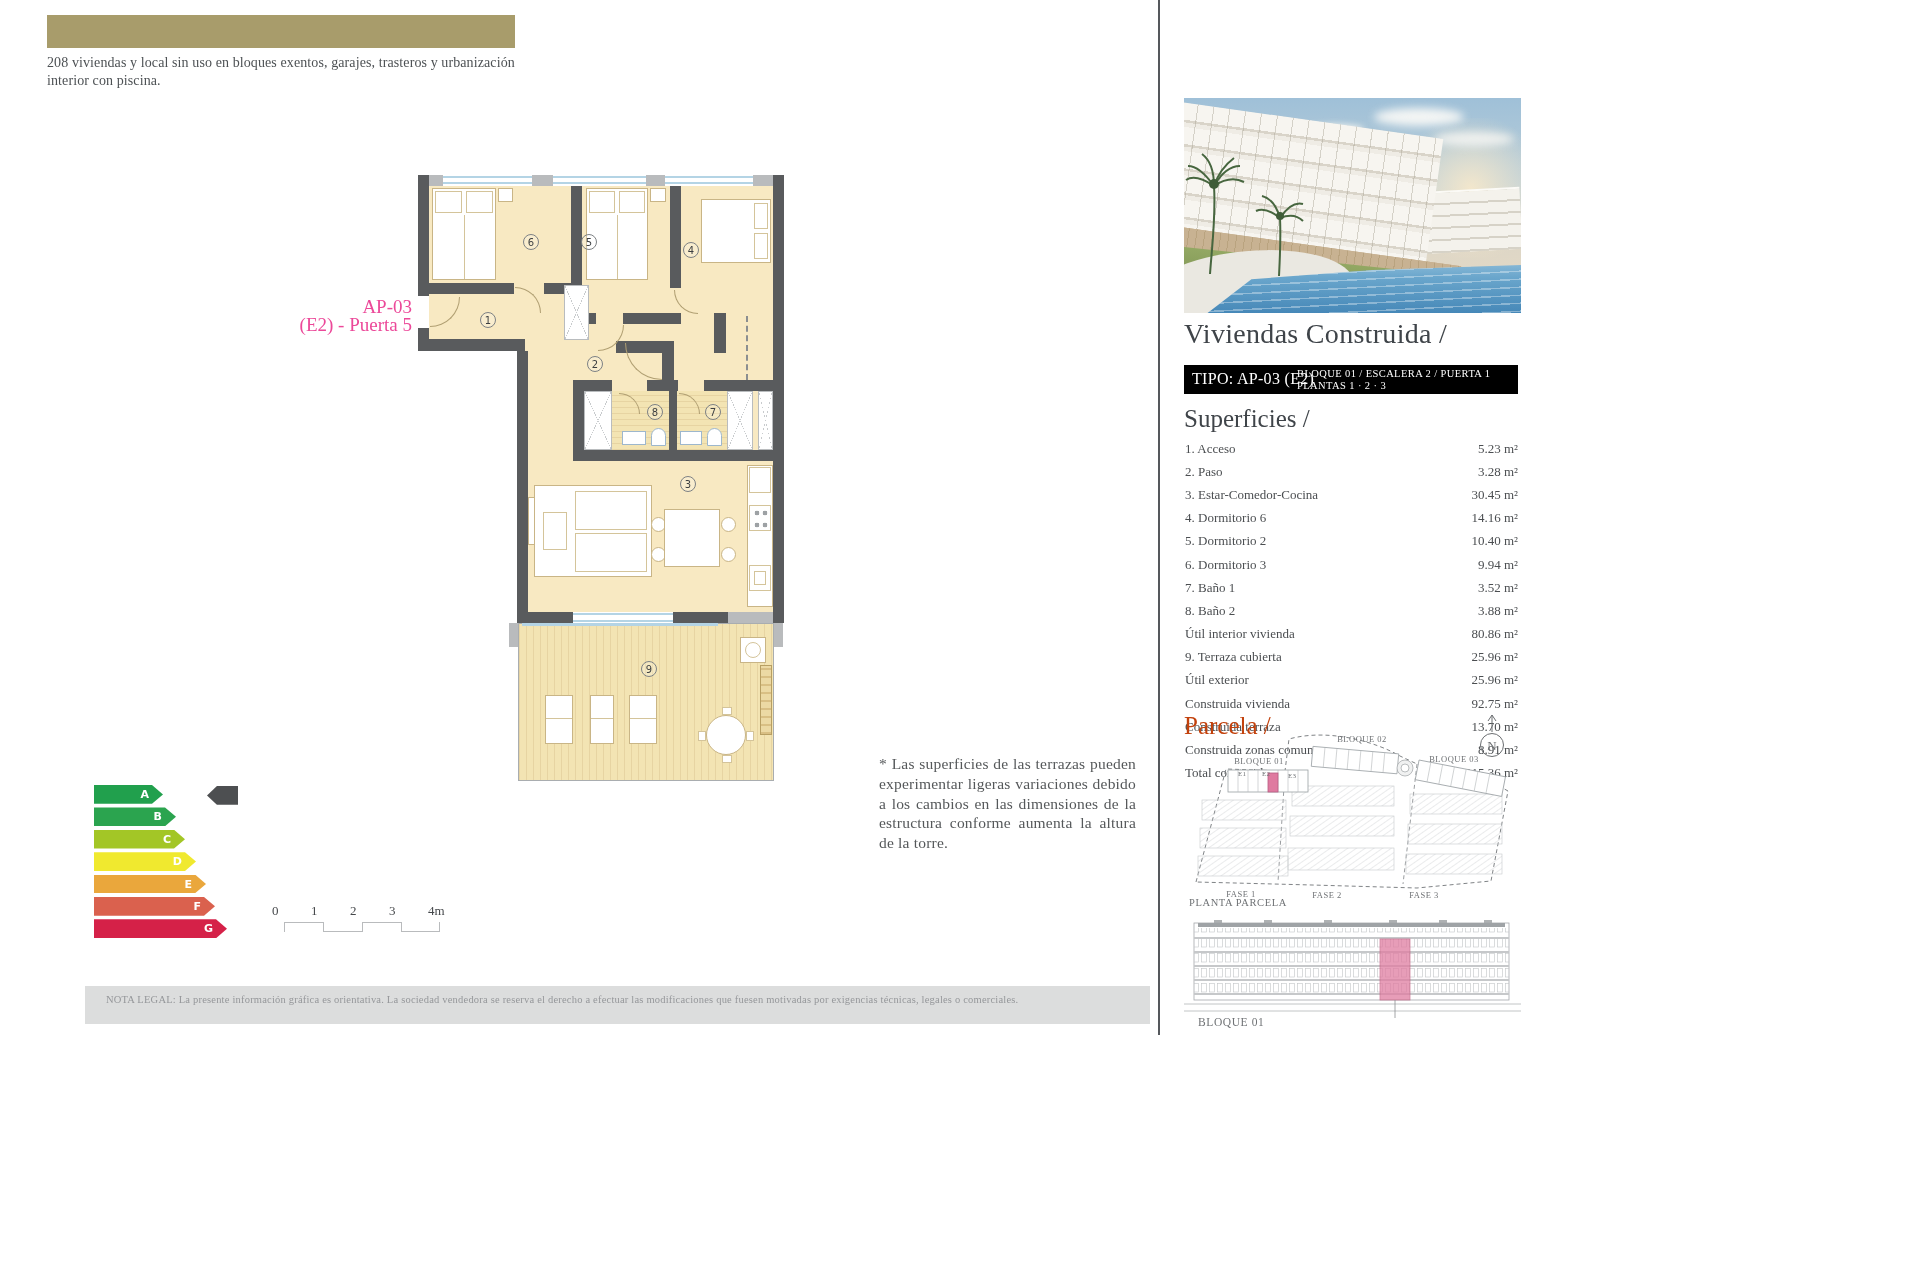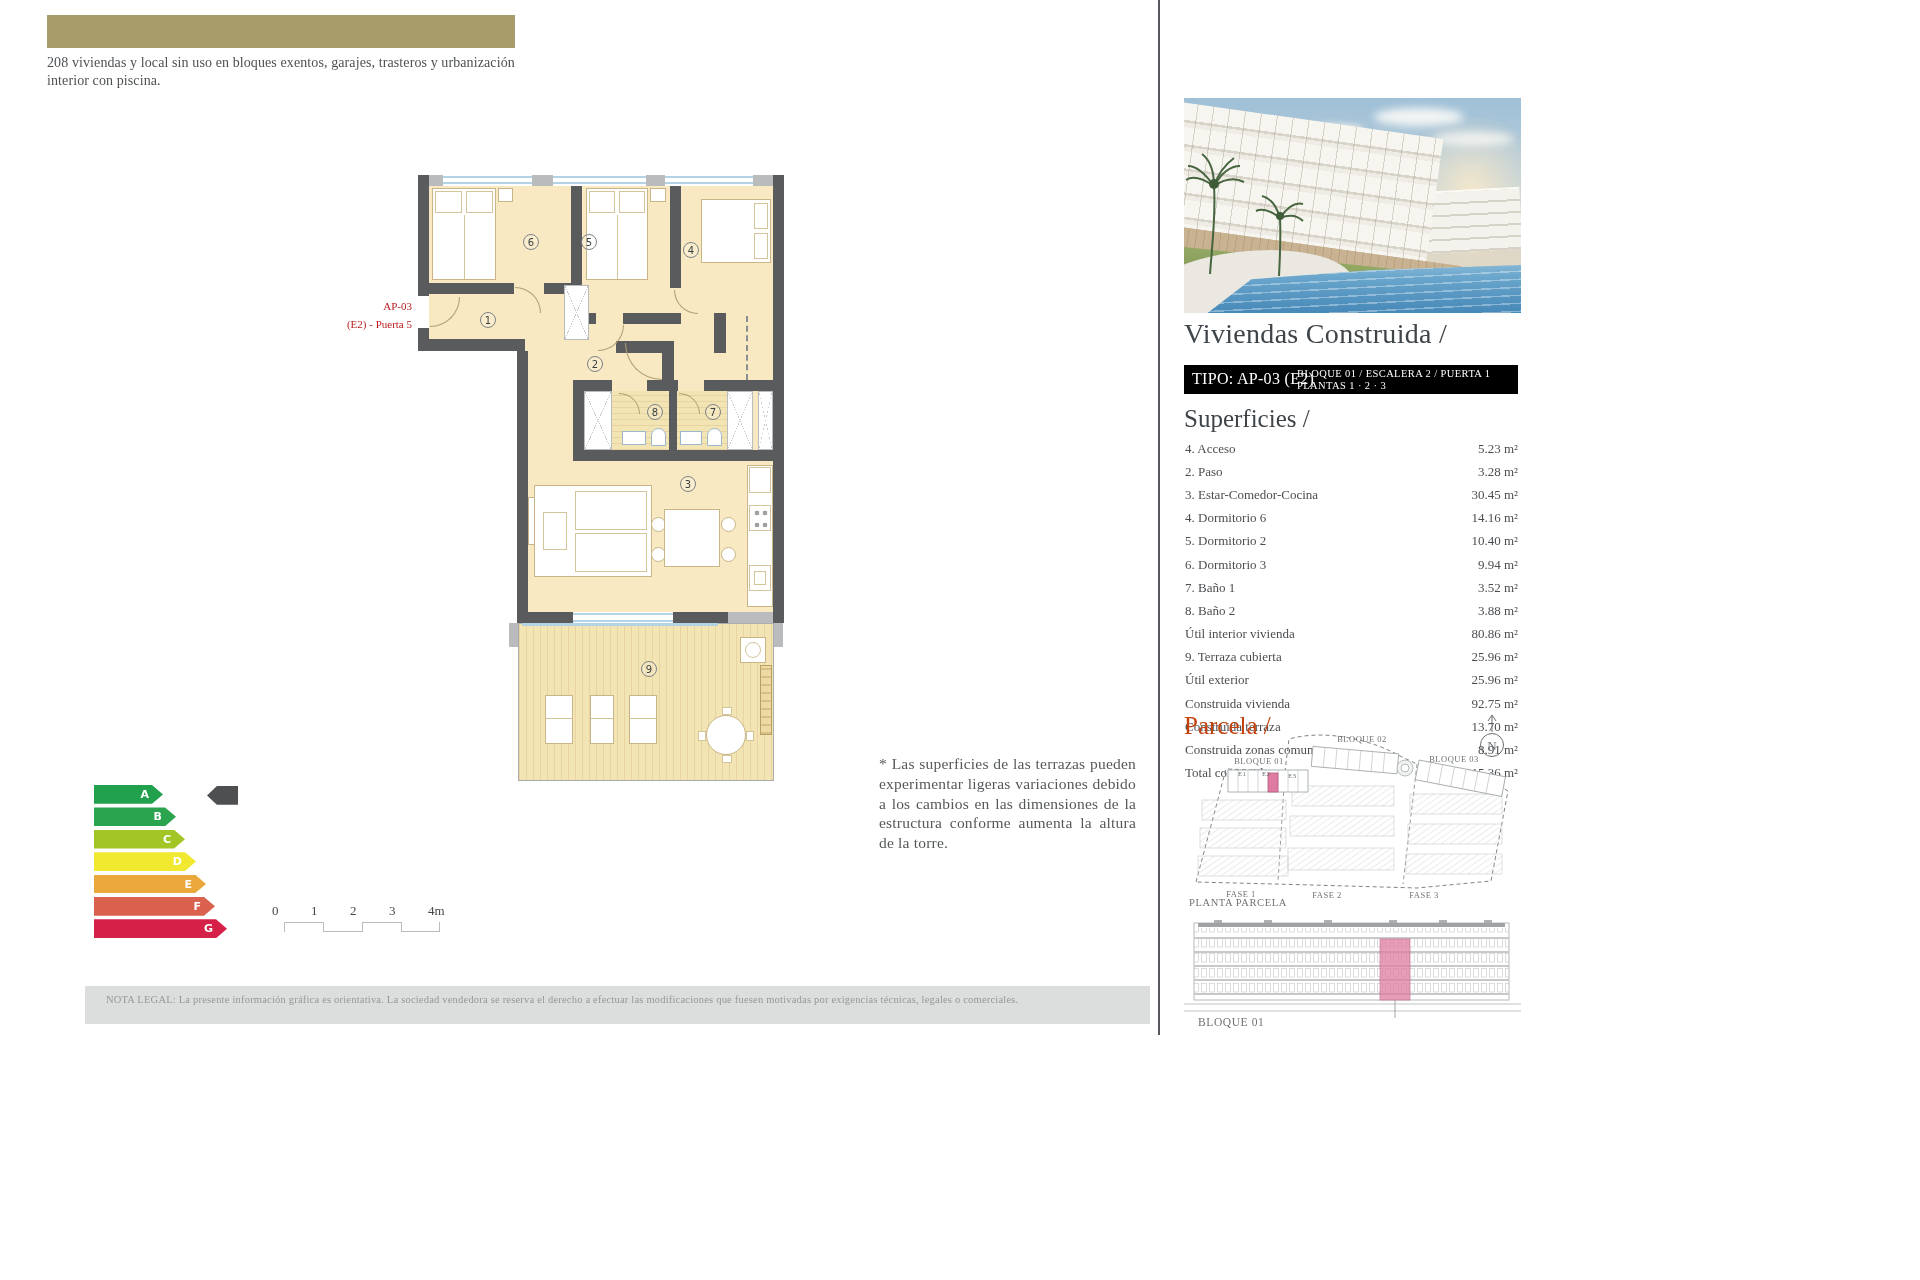--- a/index.html
+++ b/index.html
@@ -26,21 +26,21 @@
      border:1px solid #b9bcbe;box-sizing:border-box;position:absolute}
   .vbox{background:
      linear-gradient(to bottom right,transparent 49.4%,#c8cbcd 49.4% 50.6%,transparent 50.6%),
      linear-gradient(to bottom left,transparent 49.4%,#c8cbcd 49.4% 50.6%,transparent 50.6%),#fff;
      border:1px solid #b9bcbe;box-sizing:border-box;position:absolute}
   .dash{position:absolute;border-left:2px dashed #8b8e90}
   .chair{position:absolute;width:15px;height:15px;border:1px solid #c9b586;border-radius:50%;background:#fff;box-sizing:border-box}
   
   #gold-banner{position:absolute;left:47px;top:15px;width:468px;height:33px;background:#a89c6b}
   #intro{position:absolute;left:47px;top:54px;width:474px;font-size:14px;line-height:17.5px;color:#4d5154;letter-spacing:.1px}
-  #unit-label{position:absolute;left:290px;top:298px;width:122px;text-align:right;font-size:11px;line-height:17.5px;color:#b91c1c}
+  #unit-label{position:absolute;left:290px;top:298px;width:122px;text-align:right;font-size:19px;line-height:17.5px;color:#ec4899}
   
   #energy{position:absolute;left:94px;top:785px;display:flex;flex-direction:column;gap:3.6px}
   .eband{height:18.8px;position:relative;clip-path:polygon(0 0,calc(100% - 11px) 0,100% 50%,calc(100% - 11px) 100%,0 100%)}
   .eband span{position:absolute;right:14px;top:3px;font:bold 11px "DejaVu Sans",sans-serif;color:#fff}
   #epointer{position:absolute;left:207px;top:786px;width:31px;height:18.8px;background:#4d4f51;
             clip-path:polygon(0 50%,32% 0,100% 0,100% 100%,32% 100%)}
   
   #scalebar{position:absolute;left:278px;top:903px;width:165px;height:32px}
   #scale-labels span{position:absolute;top:0;width:20px;margin-left:-6px;font-size:13px;color:#45484b}
   .seg{position:absolute;top:19px;width:39px;height:10px;box-sizing:border-box;border-left:1px solid #b9bbbd}
@@ -310,21 +310,21 @@
   <div class="t1">TIPO: AP-03 (E2)</div>
   <div class="t2">
     <div>BLOQUE 01 / ESCALERA 2 / PUERTA 1</div>
     <div>PLANTAS 1 · 2 · 3</div>
   </div>
 </div>
 
 <div id="sup-head">Superficies /</div>
 <div id="sup-rows">
     <div class="sup-row">
-      <span>4. Acceso</span>
+      <span>1. Acceso</span>
       <span>5.23 m²</span>
     </div>
     <div class="sup-row">
       <span>2. Paso</span>
       <span>3.28 m²</span>
     </div>
     <div class="sup-row">
       <span>3. Estar-Comedor-Cocina</span>
       <span>30.45 m²</span>
     </div>

